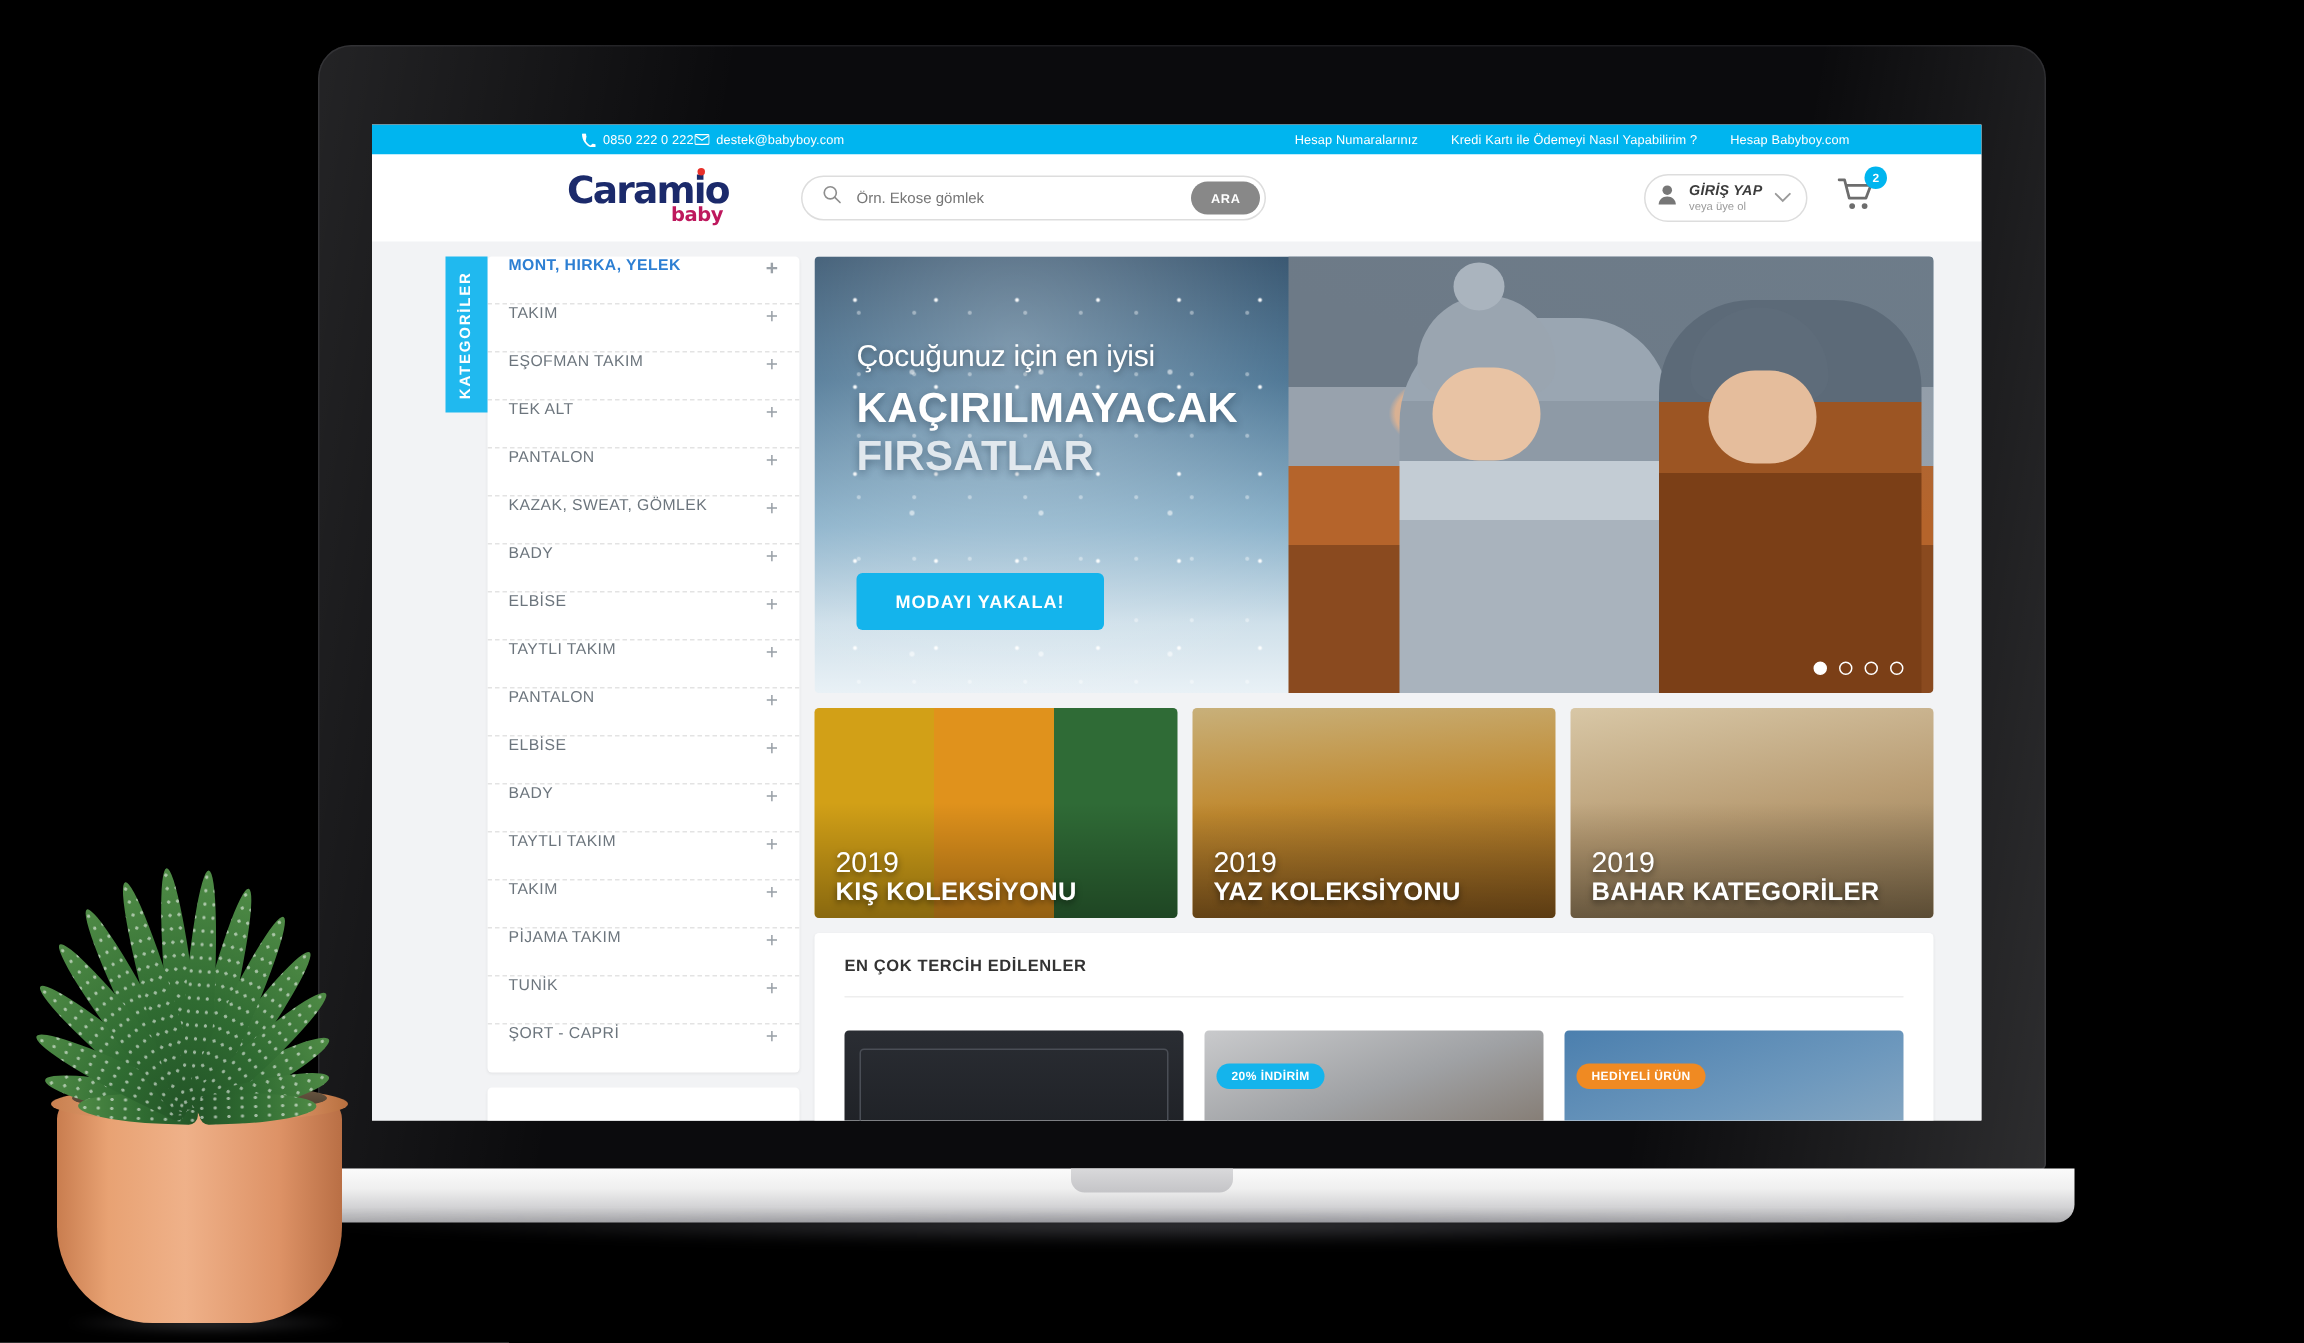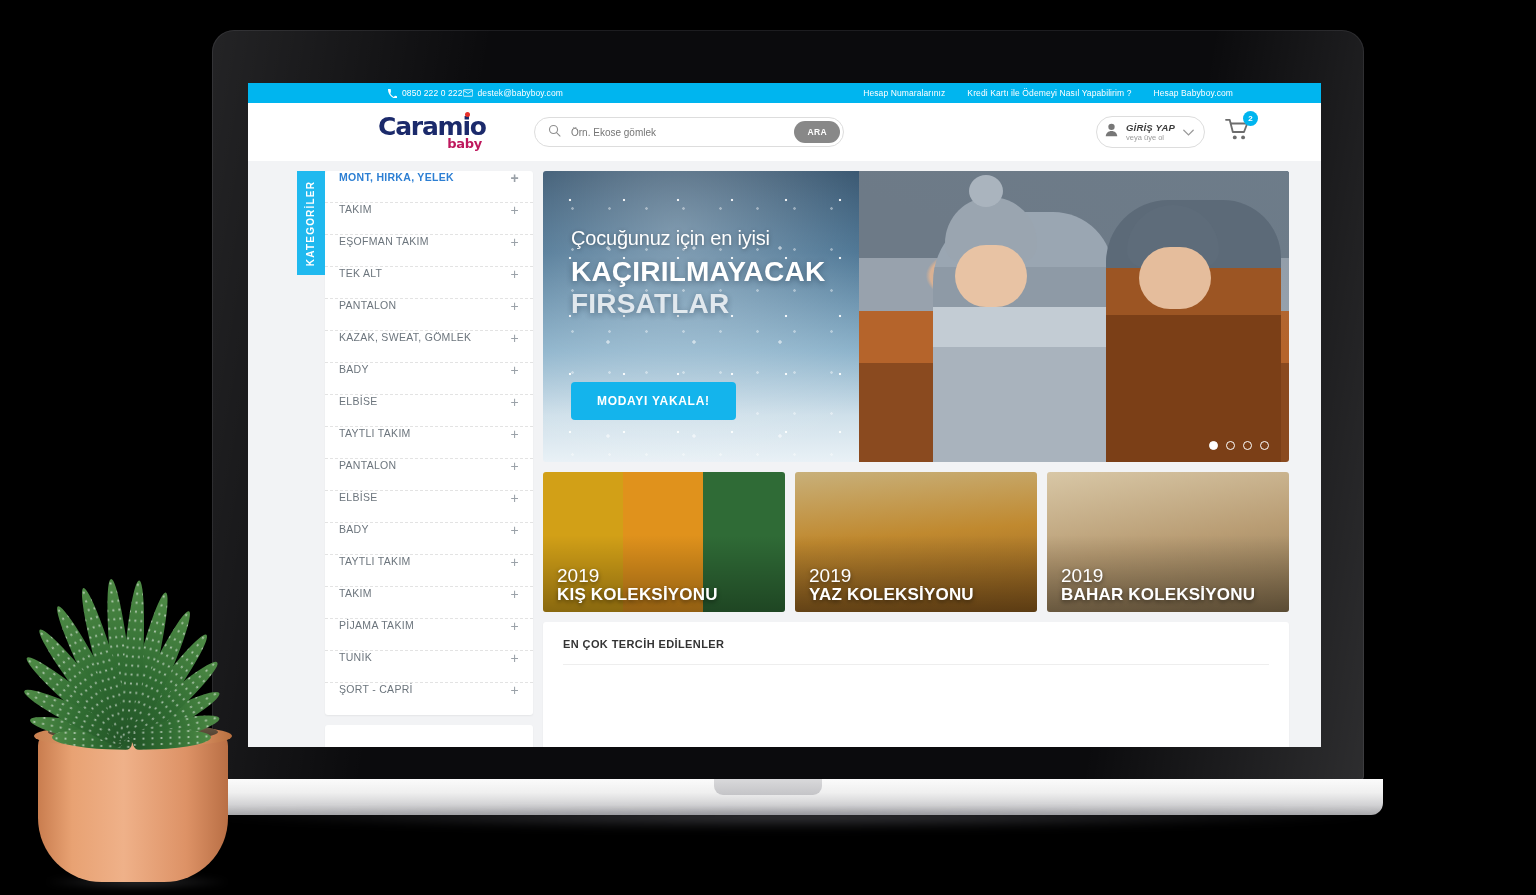--- a/index.html
+++ b/index.html
@@ -434,27 +434,36 @@
                 <div class="coll-shade"></div>
                 <div class="coll-txt">
                   <div class="coll-year">2019</div>
                   <div class="coll-name">YAZ KOLEKSİYONU</div>
                 </div>
               </div>
               <div class="coll coll-3">
                 <div class="coll-shade"></div>
                 <div class="coll-txt">
                   <div class="coll-year">2019</div>
-                  <div class="coll-name">BAHAR KOLEKSİYONU</div>
+                  <div class="coll-name">BAHAR KATEGORİLER</div>
                 </div>
               </div>
             </div>
 
           <div class="products">
             <div class="prod-title">EN ÇOK TERCİH EDİLENLER</div>
+            <div class="prod-grid" id="prod-grid">
+                <div class="prod-card pc-1"></div>
+                <div class="prod-card pc-2">
+                  <span class="badge badge-blue">20% İNDİRİM</span>
+                </div>
+                <div class="prod-card pc-3">
+                  <span class="badge badge-orange">HEDİYELİ ÜRÜN</span>
+                </div>
+              </div>
           </div>
 
         </div>
       </div>
     </div>
   </div>
 
   <div id="laptop-base"></div>
   <div id="laptop-base-notch"></div>
   <div id="laptop-shadow"></div>

